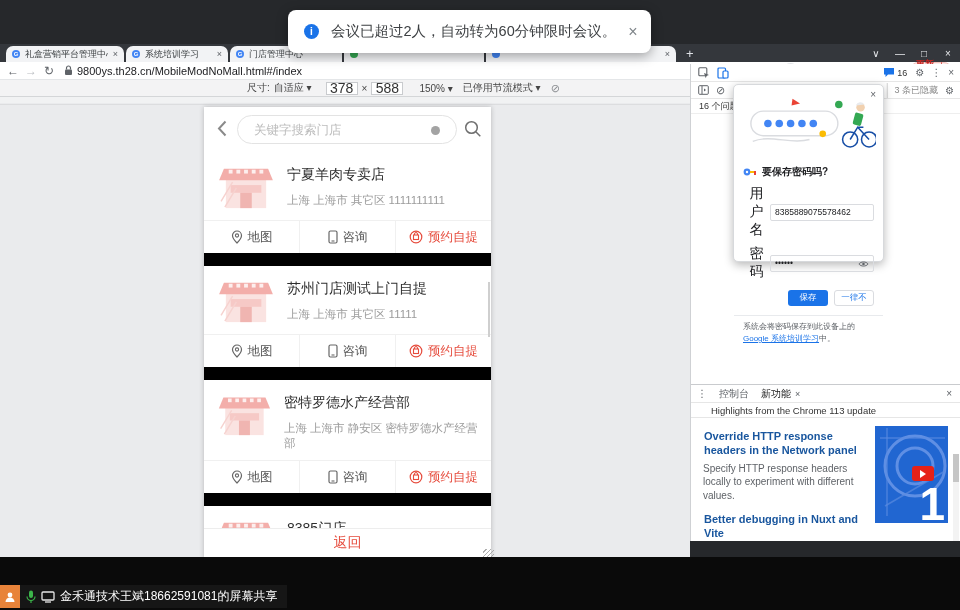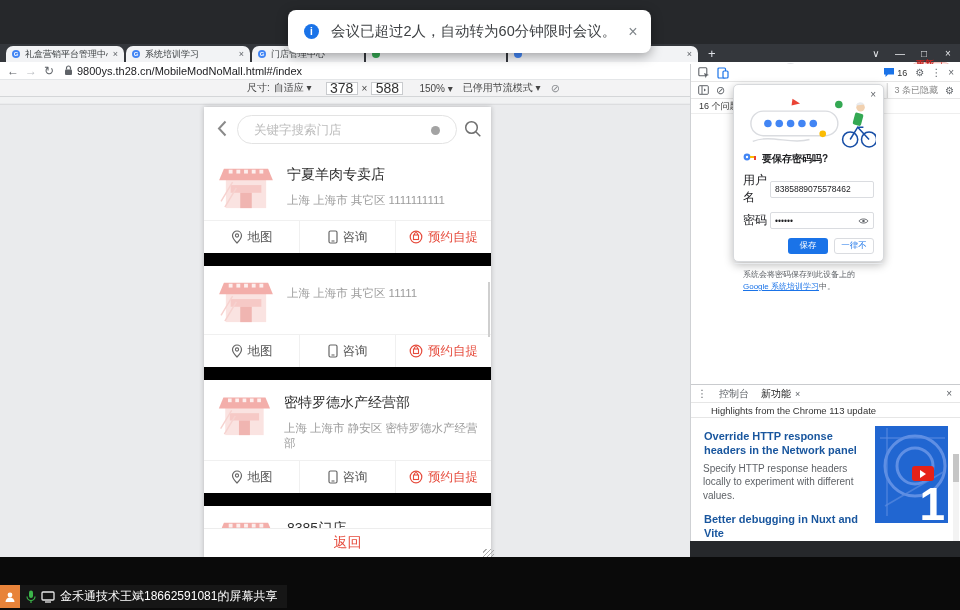--- a/index.html
+++ b/index.html
@@ -84,24 +84,24 @@
   .thumb { position:absolute; left:184px; top:7px; width:73px; height:97px; background:#2166d1; overflow:hidden; }
   .thumb .num1 { position:absolute; right:3px; bottom:-8px; color:#fff; font-size:46px; font-weight:bold; }
   .playbtn { position:absolute; right:14px; top:40px; width:22px; height:15px; background:#e62117; border-radius:3px; display:flex; align-items:center; justify-content:center; }
   .playtri { width:0; height:0; border-left:6px solid #fff; border-top:4px solid transparent; border-bottom:4px solid transparent; }
   .drscroll { position:absolute; right:1px; top:35px; width:6px; height:120px; background:#f3f3f3; }
   .drthumb { position:absolute; right:1px; top:35px; width:6px; height:28px; background:#c6c6c6; }
 
   
   .pwdlg { left:733px; top:84px; width:151px; height:178px; background:#fff; border:1px solid #d7d9dc; border-radius:5px; box-shadow:0 3px 10px rgba(0,0,0,.28); z-index:50; padding:7px 9px; }
   .pwclose { position:absolute; right:7px; top:4px; font-size:10px; color:#5f6368; }
-  .pwtitle { display:flex; gap:5px; margin-top:4px; }
+  .pwtitle { display:flex; align-items:center; gap:5px; margin-top:17px; }
   .pwtitle span { font-size:10px; color:#202124; }
   .pwrow { display:flex; align-items:center; margin-top:6px; }
-  .pwlabel { font-size:12px; color:#202124; width:27px; flex:none; }
+  .pwlabel { font-size:14px; color:#202124; width:27px; flex:none;text-align:center; }
   .pwinput { flex:1; height:17px; border:1px solid #dadce0; border-radius:2px; font-size:8.5px; color:#202124; padding:0 4px; position:relative; display:flex; align-items:center; }
   .pwbtns { display:flex; justify-content:flex-end; gap:6px; margin-top:9px; }
   .btnsave { background:#1a73e8; color:#fff; font-size:8.5px; border-radius:3px; width:40px; height:16px; display:flex; align-items:center; justify-content:center; }
   .btnnever { background:#fff; color:#1a73e8; font-size:8.5px; border:1px solid #dadce0; border-radius:3px; width:40px; height:16px; display:flex; align-items:center; justify-content:center; }
   .pwfoot { border-top:1px solid #e8eaed; margin:9px -9px 0 -9px; padding:5px 9px 0 9px; font-size:8px; color:#5f6368; line-height:1.5; }
   .pwfoot a { color:#1a73e8; text-decoration:underline; }
 
   
   .banner { left:288px; top:10px; width:363px; height:43px; background:#fff; border-radius:8px; box-shadow:0 3px 12px rgba(0,0,0,.35); display:flex; align-items:center; padding:0 16px; z-index:100; }
   .bicon { width:15px; height:15px; border-radius:50%; background:#1a73e8; color:#fff; font-size:10px; font-weight:bold; text-align:center; line-height:15px; flex:none; }
@@ -119,21 +119,21 @@
 <body>
 
 <div class="screen">
 
   <div class="abs tabstrip">
     <div class="tab" style="width:118px">
       <span class="fav" style="background:#4285f4">G</span>
       <span class="ttl">礼盒营销平台管理中心</span>
       <span class="tclose">×</span>
     </div>
-    <div class="tab" style="width:124px">
+    <div class="tab" style="width:102px">
       <span class="fav" style="background:#4285f4">G</span>
       <span class="ttl">系统培训学习</span>
       <span class="tclose">×</span>
     </div>
     <div class="tab" style="width:112px">
       <span class="fav" style="background:#4285f4">G</span>
       <span class="ttl">门店管理中心</span>
     </div>
     <div class="tab" style="width:140px">
       <span class="fav" style="background:#34a853"></span>
@@ -286,20 +286,21 @@
             <rect x="12" y="7" width="4" height="4" fill="#fff" opacity=".8"></rect>
               <rect x="20" y="7" width="4" height="4" fill="#fff" opacity=".8"></rect>
               <rect x="28" y="7" width="4" height="4" fill="#fff" opacity=".8"></rect>
               <rect x="36" y="7" width="4" height="4" fill="#fff" opacity=".8"></rect>
               <rect x="44" y="7" width="4" height="4" fill="#fff" opacity=".8"></rect>
             <rect x="14" y="23" width="32" height="8" fill="#f6c9c6"></rect>
               <rect x="24" y="31" width="12" height="16" fill="#f0b5b1"></rect>
             <path d="M4 40 L16 20 M8 46 L20 26" stroke="#f6d2cf" stroke-width="1.5"></path>
           </svg>
           <div class="ctxt">
+            <div class="cname">苏州门店测试上门自提</div>
             <div class="caddr">上海 上海市 其它区 11111</div>
           </div>
         </div>
         <div class="cacts">
           <div class="act">
             <svg width="12" height="14" viewBox="0 0 12 14">
                 <path d="M6 1 a4.5 4.5 0 0 1 4.5 4.5 c0 3-4.5 7.5-4.5 7.5 s-4.5-4.5-4.5-7.5 A4.5 4.5 0 0 1 6 1 z" fill="none" stroke="#666" stroke-width="1.2"></path>
                 <circle cx="6" cy="5.5" r="1.6" fill="none" stroke="#666" stroke-width="1.1"></circle>
               </svg>
             <span>地图</span>

